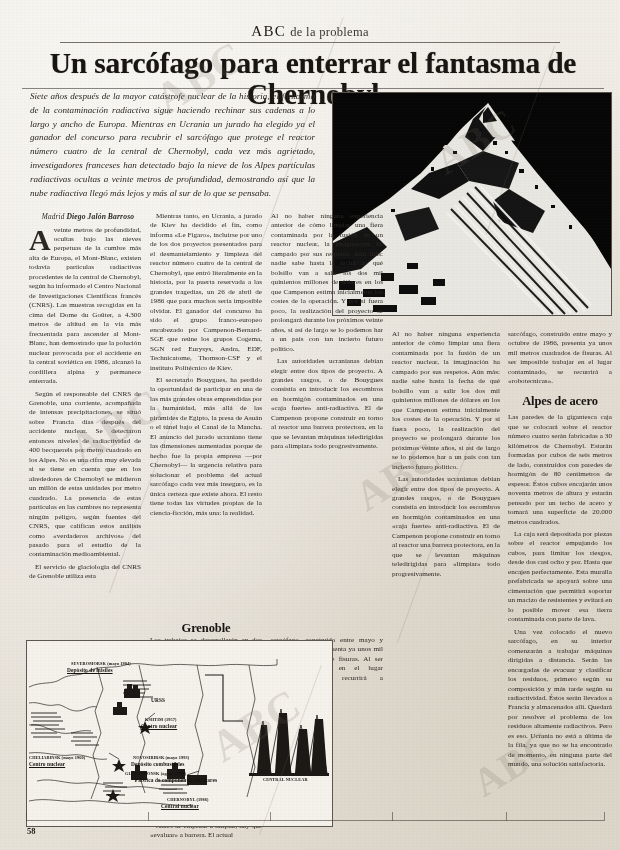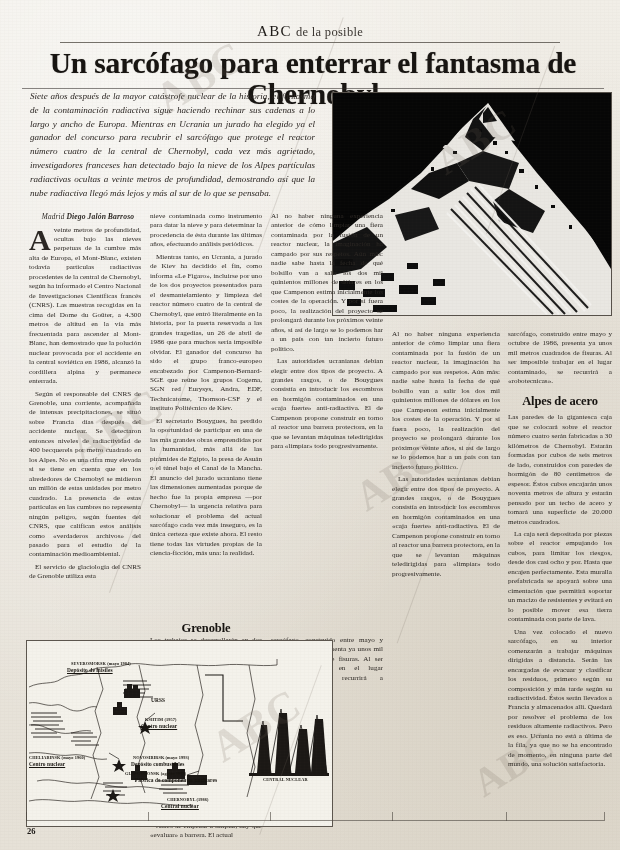--- a/index.html
+++ b/index.html
@@ -189,21 +189,21 @@
   }
 </style>
 </head>
 <body>
 
 <div class="paper"></div>
 <div class="sheet">
 
   <div class="masthead">
     <span class="mh-abc">ABC</span>
-    <span class="mh-rest">de la posible</span>
+    <span class="mh-rest">de la problema</span>
   </div>
   <div class="mh-rule"></div>
 
   <div class="headline">Un sarcófago para enterrar el fantasma de Chernobyl</div>
   <div class="hl-rule" style="top:88px;"></div>
 
   <div class="lead">Siete años después de la mayor catástrofe nuclear de la historia, el fantasma de la contaminación radiactiva sigue haciendo rechinar sus cadenas a lo largo y ancho de Europa. Mientras en Ucrania un jurado ha elegido ya el ganador del concurso para recubrir el sarcófago que protege el reactor número cuatro de la central de Chernobyl, cada vez más agrietado, investigadores franceses han detectado bajo la nieve de los Alpes partículas radiactivas ocultas a veinte metros de profundidad, demostrando así que la nube radiactiva llegó más lejos y más al sur de lo que se pensaba.</div>
 
   <div class="photo-wrap">
     <svg width="278" height="222" viewBox="0 0 278 222" aria-hidden="true">
@@ -279,21 +279,20 @@
     <p class="byline">
       <span class="city">Madrid</span>
       <span>Diego Jalón Barroso</span>
     </p>
     <p class="noind dropcap">A veinte metros de profundidad, ocultas bajo las nieves perpetuas de la cumbre más alta de Europa, el Mont-Blanc, existen todavía partículas radiactivas procedentes de la central de Chernobyl, según ha informado el Centro Nacional de Investigaciones Científicas francés (CNRS). Las muestras recogidas en la cima del Dome du Goûter, a 4.300 metros de altitud en la vía más frecuentada para ascender al Mont-Blanc, han demostrado que la polución nuclear provocada por el accidente en la central soviética en 1986, alcanzó la cordillera alpina y permanece enterrada.</p>
     <p>Según el responsable del CNRS de Grenoble, una corriente, acompañada de intensas precipitaciones, se situó sobre Francia días después del accidente nuclear. Se detectaron entonces niveles de radiactividad de 400 becquerels por metro cuadrado en los Alpes. No es una cifra muy elevada si se tiene en cuenta que en los alrededores de Chernobyl se midieron un millón de estas unidades por metro cuadrado. La presencia de estas partículas en las cumbres no representa ningún peligro, según fuentes del CNRS, que califican estos análisis como «verdaderos archivos» del pasado para el estudio de la contaminación medioambiental.</p>
     <p>El servicio de glaciología del CNRS de Grenoble utiliza esta</p>
   </div>
 
   <div class="col" id="col2">
-    <p class="noind">nieve contaminada como instrumento para datar la nieve y para determinar la procedencia de ésta durante las últimas años, efectuando análisis periódicos.</p>
     <p>Mientras tanto, en Ucrania, a jurado de Kiev ha decidido el fin, como informa «Le Figaro», incluirse por uno de los dos proyectos presentados para el desmantelamiento y limpieza del reactor número cuatro de la central de Chernobyl, que entró literalmente en la historia, por la puerta reservada a las grandes tragedias, un 26 de abril de 1986 que para muchos sería imposible olvidar. El ganador del concurso ha sido el grupo franco-europeo encabezado por Campenon-Bernard-SGE que reúne los grupos Cogema, SGN red Eurysys, Andra, EDF, Technicatome, Thomson-CSF y el instituto Politécnico de Kiev.</p>
     <p>El secretario Bouygues, ha perdido la oportunidad de participar en una de las más grandes obras emprendidas por la humanidad, más allá de las pirámides de Egipto, la presa de Asuán o el túnel bajo el Canal de la Mancha. El anuncio del jurado ucraniano tiene las dimensiones aumentadas porque de hecho fue la propia empresa —por Chernobyl— la urgencia relativa para solucionar el problema del actual sarcófago cada vez más inseguro, es la única certeza que existe ahora. El resto tiene todas las virtudes propias de la ciencia-ficción, más una: la realidad.</p>
   </div>
 
   <div class="col" id="col3">
     <p class="noind">Al no haber ninguna experiencia anterior de cómo limpiar una fiera contaminada por la fusión de un reactor nuclear, la imaginación ha campado por sus respetos. Aún más: nadie sabe hasta la fecha de qué bolsillo van a salir los dos mil quinientos millones de dólares en los que Campenon estima inicialmente los costes de la operación. Y por sí fuera poco, la realización del proyecto se prolongará durante los próximos veinte años, si así de largo se lo podemos har a un país con tan incierto futuro político.</p>
     <p>Las autoridades ucranianas debían elegir entre dos tipos de proyecto. A grandes rasgos, o de Bouygues consistía en introducir los escombros en hormigón contaminados en una «caja fuerte» anti-radiactiva. El de Campenon propone construir en torno al reactor una barrera protectora, en la que se levantan máquinas teledirigidas para «limpiar» todo progresivamente.</p>
   </div>
 
   <div class="col" id="col2b">
@@ -444,21 +443,21 @@
     <div class="maplabel" style="left:236px;top:136px;">CENTRAL NUCLEAR</div>
   </div>
 
   <div class="foot-rule"></div>
   <div class="foot-tick" style="left:26px;"></div>
   <div class="foot-tick" style="left:148px;"></div>
   <div class="foot-tick" style="left:270px;"></div>
   <div class="foot-tick" style="left:392px;"></div>
   <div class="foot-tick" style="left:506px;"></div>
   <div class="foot-tick" style="left:604px;"></div>
-  <div class="pagenum">26</div>
+  <div class="pagenum">58</div>
 
   <div class="wm" style="left:152px;top:52px;font-size:44px;">ABC</div>
   <div class="wm" style="left:432px;top:118px;font-size:40px;">ABC</div>
   <div class="wm" style="left:66px;top:400px;font-size:46px;">ABC</div>
   <div class="wm" style="left:352px;top:452px;font-size:42px;">ABC</div>
   <div class="wm" style="left:208px;top:700px;font-size:44px;">ABC</div>
   <div class="wm" style="left:470px;top:740px;font-size:40px;">ABC</div>
 
   <div class="wm-slash" style="left:300px;top:10px;height:250px;"></div>
   <div class="wm-slash" style="left:520px;top:40px;height:200px;"></div>

